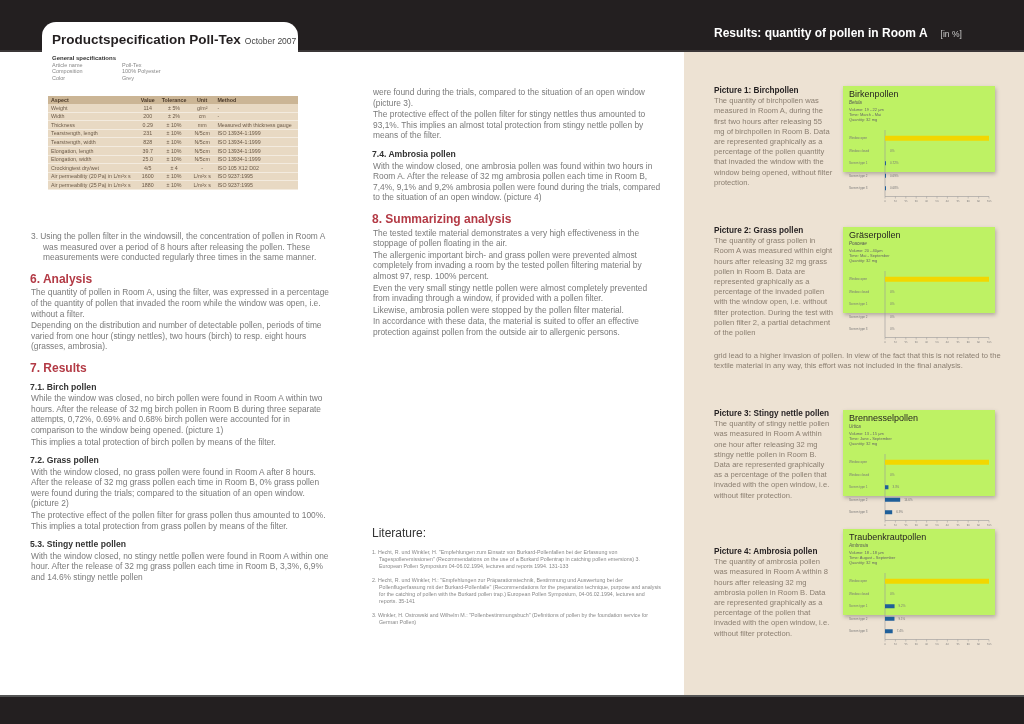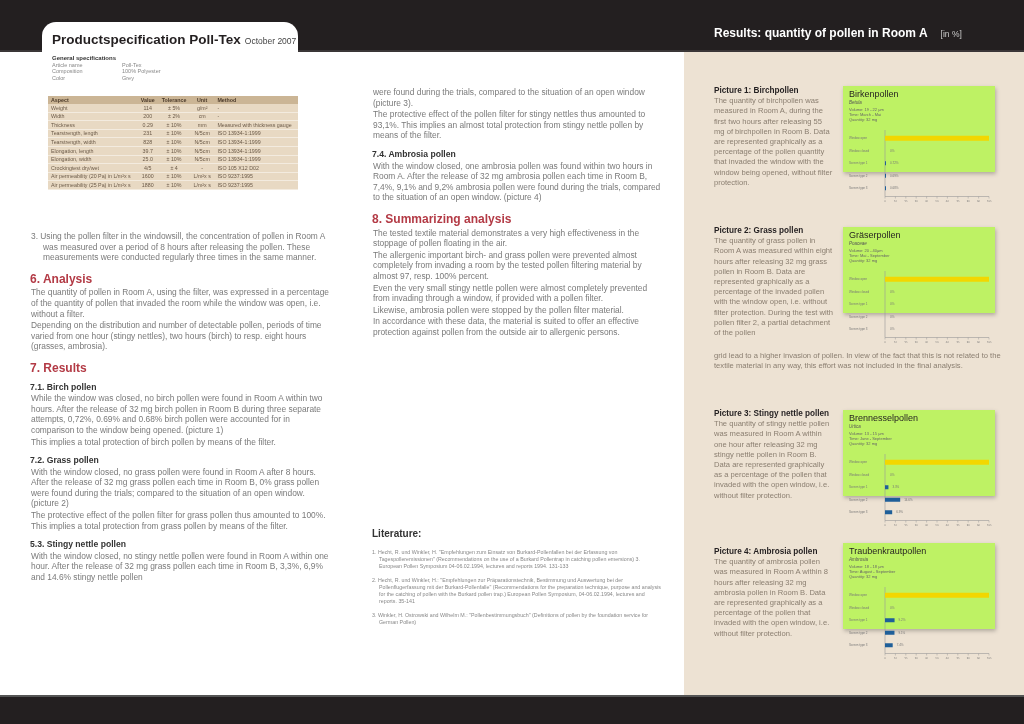--- a/index.html
+++ b/index.html
@@ -17,21 +17,21 @@
 table.spec{position:absolute;left:48px;top:96px;width:250px;border-collapse:collapse;font-size:5.3px;color:#6b5a48;background:#e8d9c3}
 table.spec th{background:#cbb595;color:#4b3a2a;text-align:left;padding:1px 3px;font-weight:bold}
 table.spec td{padding:0.6px 3px;border-bottom:1px solid #f3ebdf;line-height:6.4px}
 table.spec td.c,table.spec th.c{text-align:center}
 .col{position:absolute;font-size:8.4px;line-height:10.6px;color:#7a7a7a}
 .col p{margin:1px}
 .col h2{font-size:12px;color:#b33a45;font-weight:bold;margin:11px 0 3px}
 .col h3{font-size:8.6px;color:#333;font-weight:bold;margin:8px 0 0}
 .col .ind{padding-left:12px;text-indent:-12px}
 .lit{font-size:5.3px;line-height:7px;color:#888}
-.lit h4{font-size:10px;color:#333;font-weight:bold;margin:0 0 12px}
+.lit h4{font-size:12px;color:#333;font-weight:normal;margin:0 0 12px}
 .lit .item{margin-bottom:7px;padding-left:7px;text-indent:-7px}
 .rhead{position:absolute;left:714px;top:26px;color:#fff;font-weight:bold;font-size:12px;white-space:nowrap}
 .rhead span{font-weight:normal;font-size:8.5px;color:#ccc;margin-left:13px}
 .pic{position:absolute;left:714px;width:120px;font-size:7.6px;line-height:10.2px;color:#8a7e70}
 .pic h5{font-size:8.2px;color:#231f20;font-weight:bold;margin-bottom:0}
 .pic-wide{position:absolute;left:714px;width:300px;font-size:7.6px;line-height:10.2px;color:#8a7e70}
 .chart{position:absolute;left:843px;width:152px;height:86px;background:#bef264;box-shadow:1px 2px 4px rgba(0,0,0,0.25)}
 .chart svg{display:block}
 </style>
 </head>
@@ -326,21 +326,21 @@
       <rect x="42" y="75.25" width="3.432000000000002" height="4" fill="#1f5f99"></rect>
       <text x="49.432" y="78.25" font-size="3" fill="#777" font-family="Liberation Sans, sans-serif">3.3%</text>
       <text x="6" y="90.75" font-size="3" fill="#777" font-family="Liberation Sans, sans-serif">Screen type 2</text>
       <rect x="42" y="87.75" width="15.183999999999997" height="4" fill="#1f5f99"></rect>
       <text x="61.184" y="90.75" font-size="3" fill="#777" font-family="Liberation Sans, sans-serif">14.6%</text>
       <text x="6" y="103.25" font-size="3" fill="#777" font-family="Liberation Sans, sans-serif">Screen type 3</text>
       <rect x="42" y="100.25" width="7.176000000000002" height="4" fill="#1f5f99"></rect>
       <text x="53.176" y="103.25" font-size="3" fill="#777" font-family="Liberation Sans, sans-serif">6.9%</text>
     </svg>
   </div>
-<div class="chart" style="top:543px">
+<div class="chart" style="top:529px">
     <svg id="chart-3" width="152" height="116">
       <text x="6" y="11" font-size="9" fill="#231f20" font-family="Liberation Sans, sans-serif">Traubenkrautpollen</text>
       <text x="6" y="18" font-size="4.5" fill="#555" font-style="italic" font-family="Liberation Sans, sans-serif">Ambrosia</text>
       <text x="6" y="25" font-size="4" fill="#666" font-family="Liberation Sans, sans-serif">Volume: 18 - 18 µm</text>
       <text x="6" y="30" font-size="4" fill="#666" font-family="Liberation Sans, sans-serif">Time: August - September</text>
       <text x="6" y="35" font-size="4" fill="#666" font-family="Liberation Sans, sans-serif">Quantity: 32 mg</text>
       <line x1="42" y1="44" x2="42" y2="110.5" stroke="#999" stroke-width="0.6"></line>
       <line x1="42" y1="110.5" x2="146" y2="110.5" stroke="#999" stroke-width="0.6"></line>
       <line x1="42" y1="110.5" x2="42" y2="112.5" stroke="#999" stroke-width="0.5"></line>
       <text x="42" y="116.5" font-size="2.8" fill="#777" text-anchor="middle" font-family="Liberation Sans, sans-serif">0</text>

